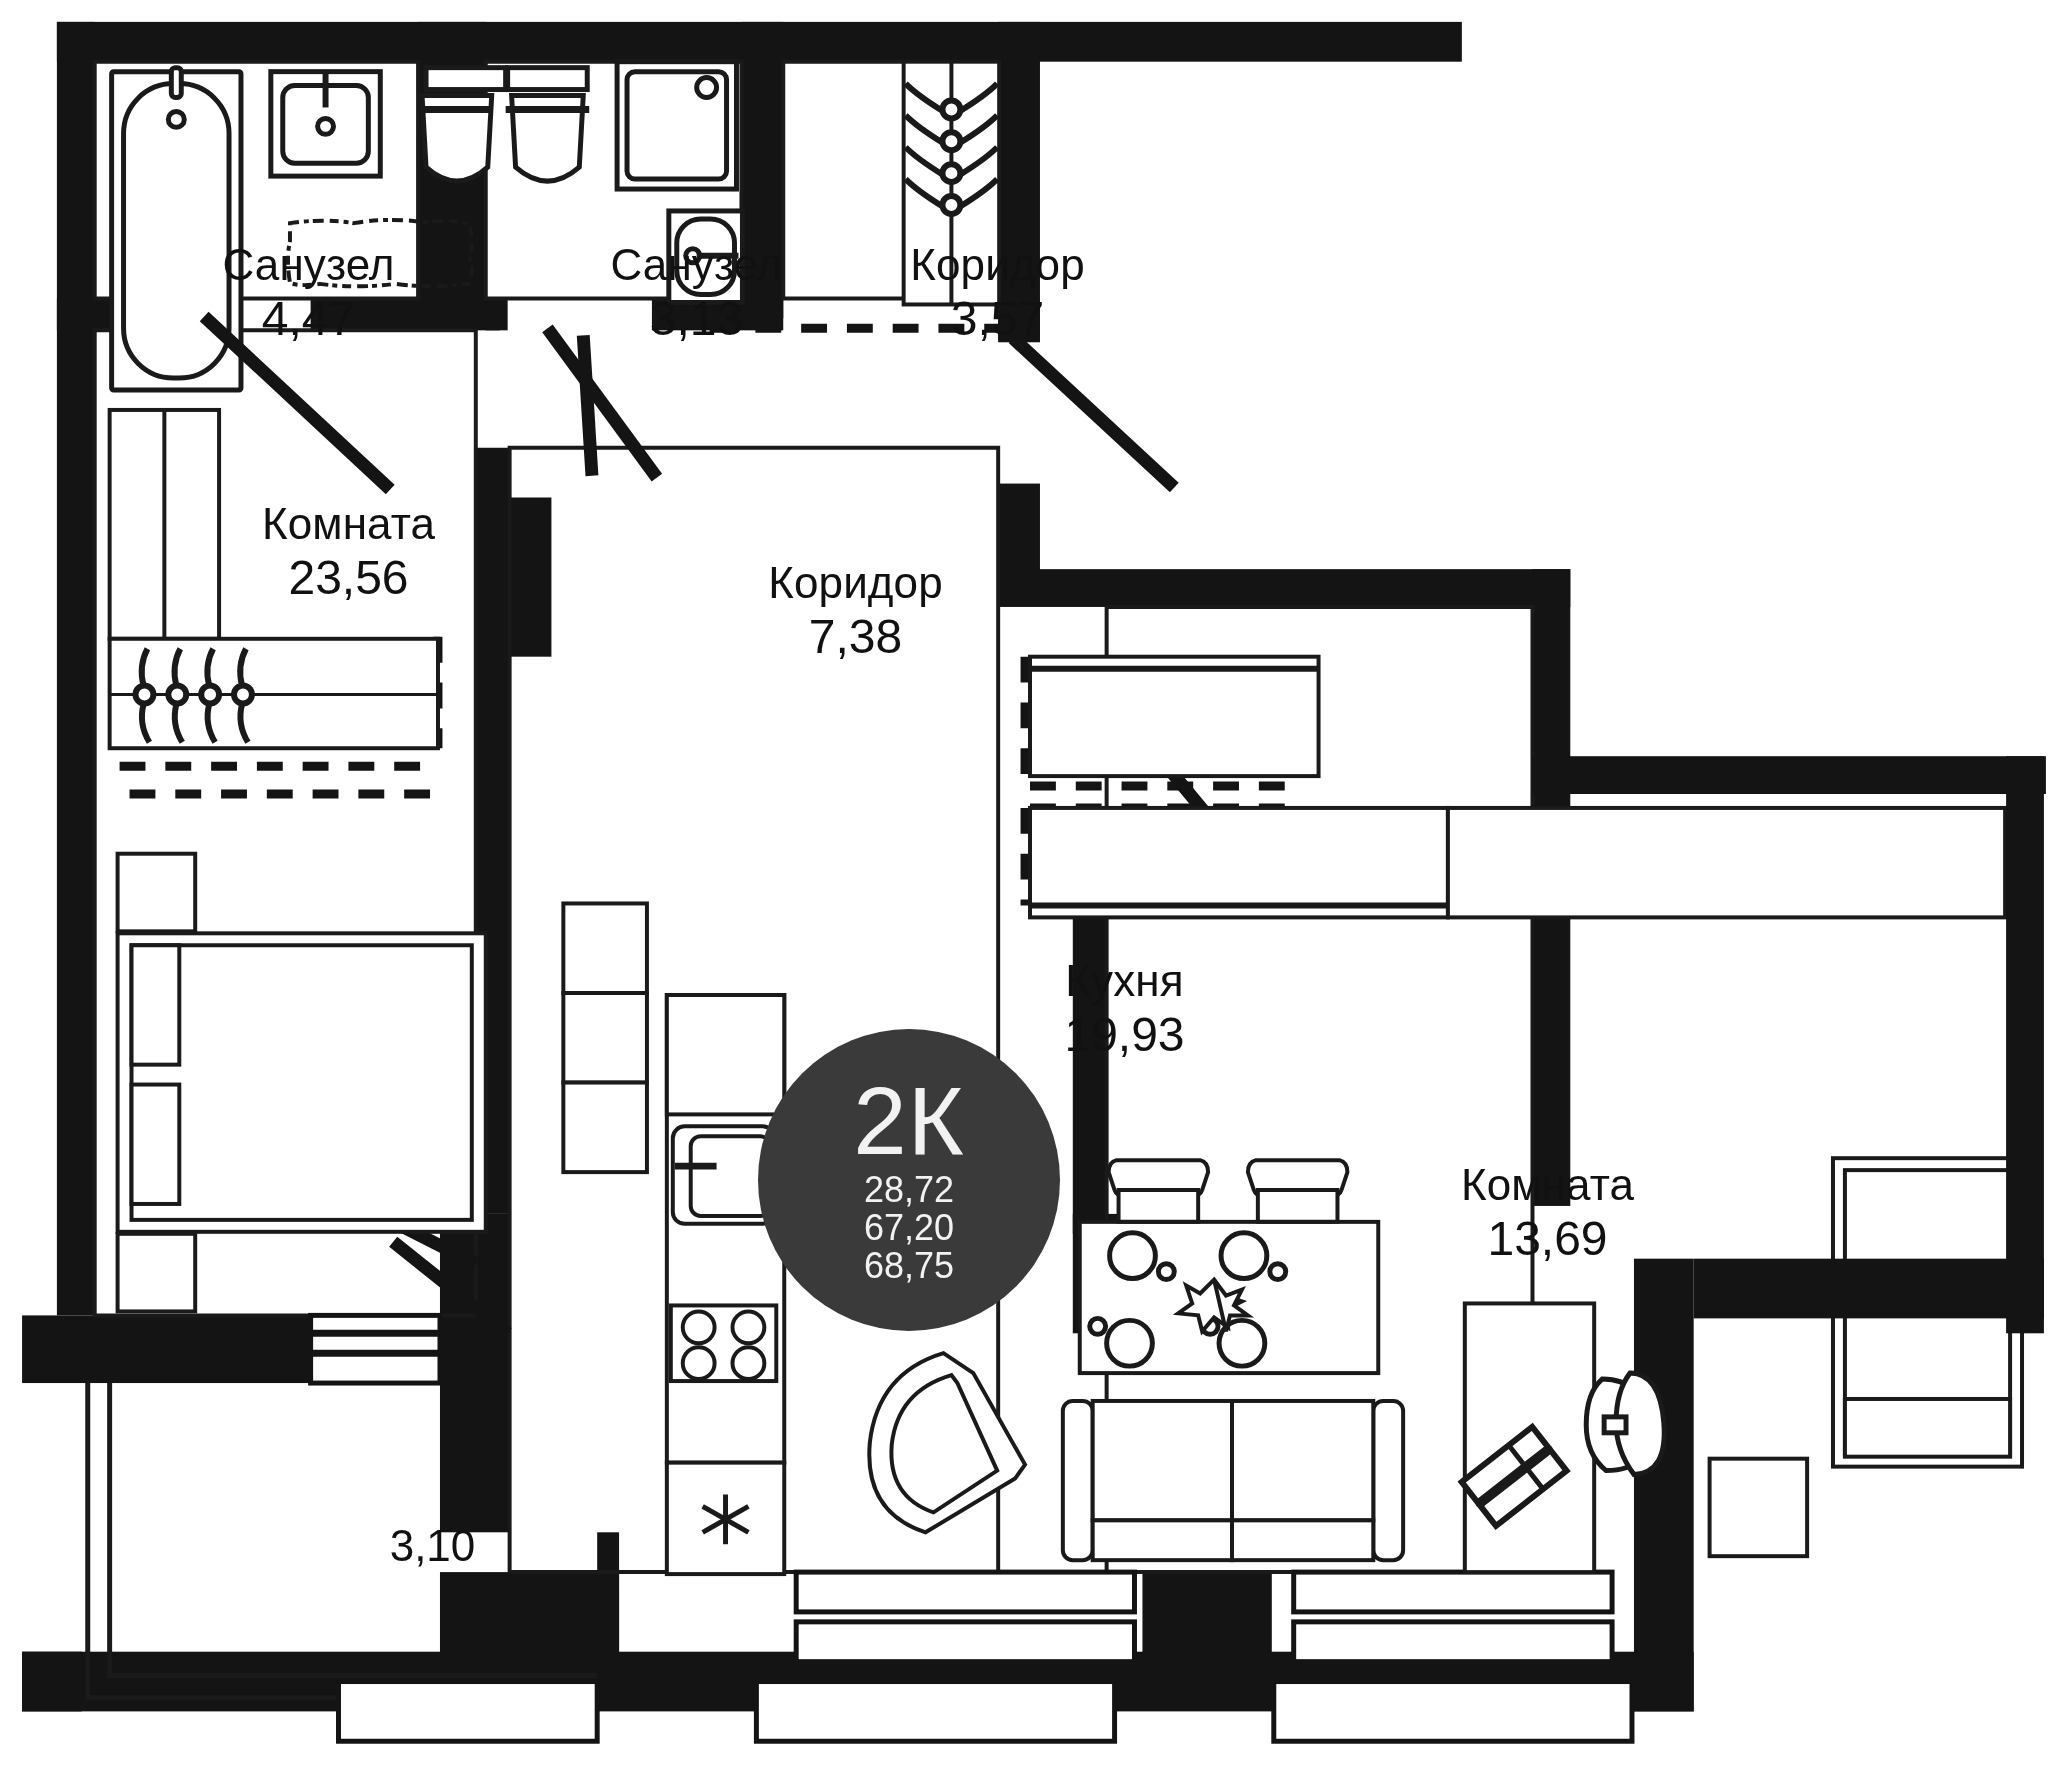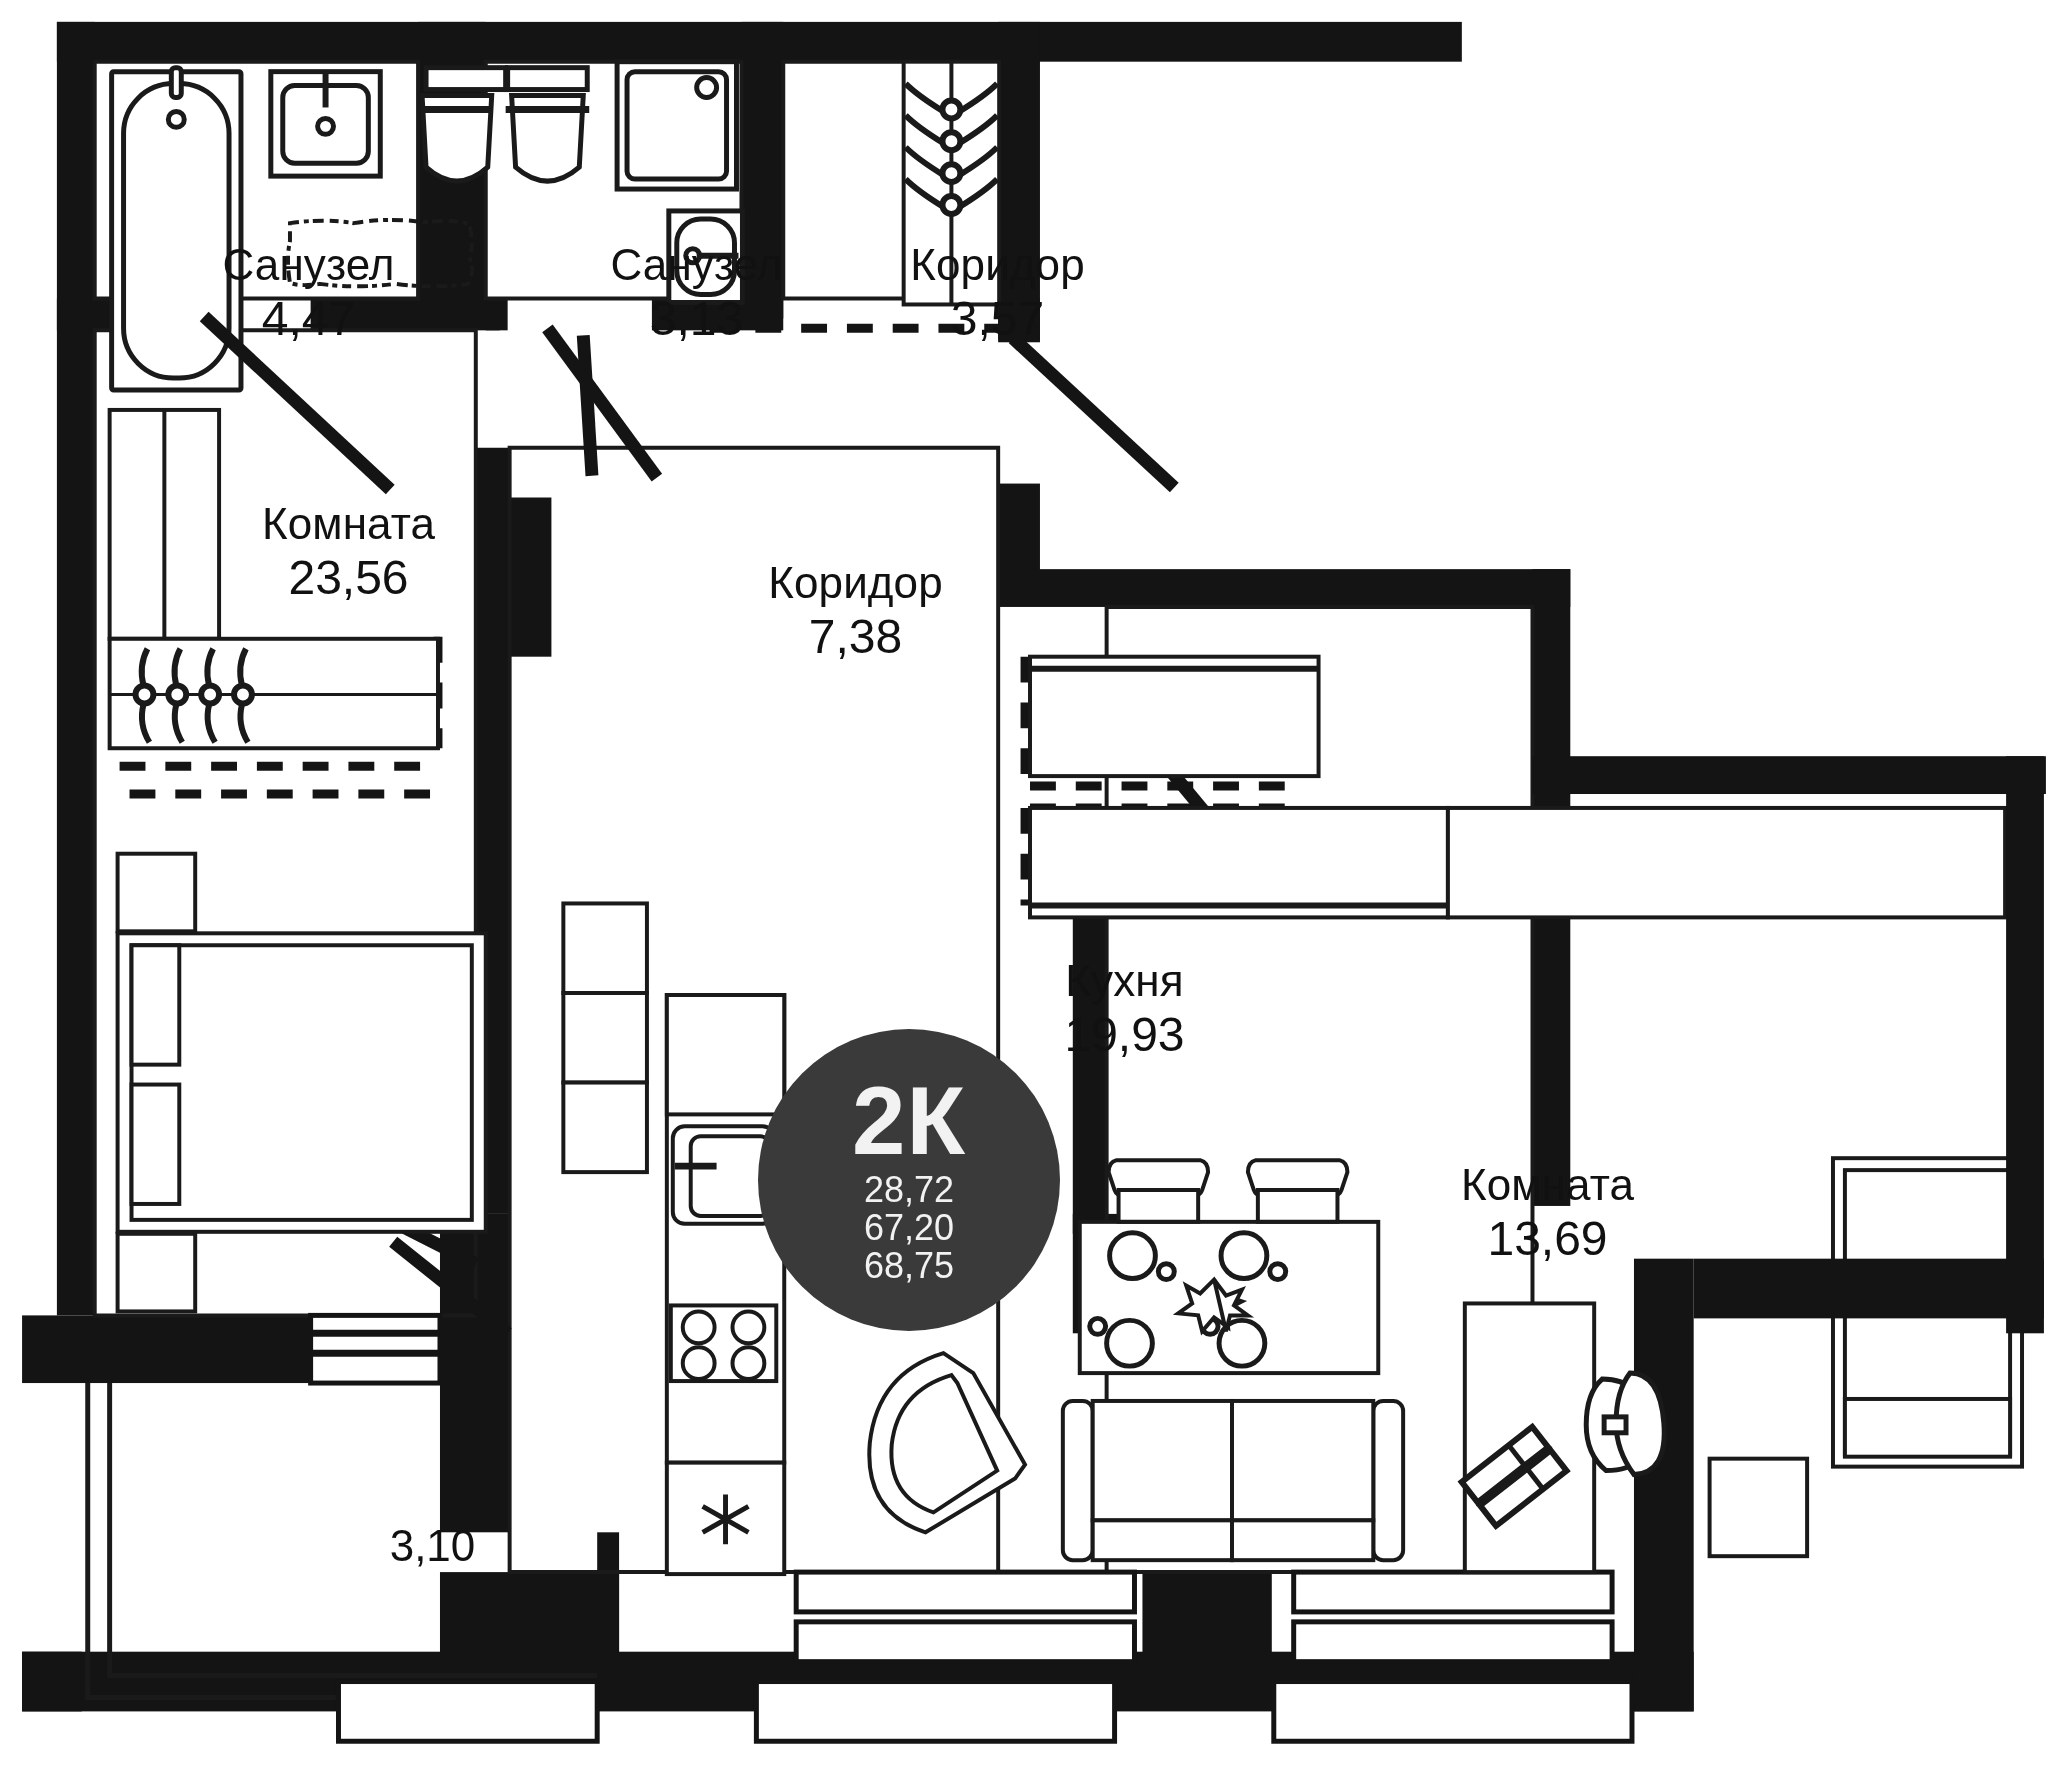--- a/index.html
+++ b/index.html
@@ -54,21 +54,21 @@
     position: absolute;
     border-radius: 50%;
     display: flex;
     flex-direction: column;
     align-items: center;
     justify-content: center;
     color: #f2f2f2;
   }
   #unit-badge .badge-rooms {
     font-size: 96px;
-    font-weight: 700;
+    font-weight: 400;
     line-height: 0.96;
     letter-spacing: 1px;
     margin-bottom: 4px;
   }
   #unit-badge .badge-areas {
     display: flex;
     flex-direction: column;
     align-items: center;
     font-size: 36px;
     line-height: 1.06;

